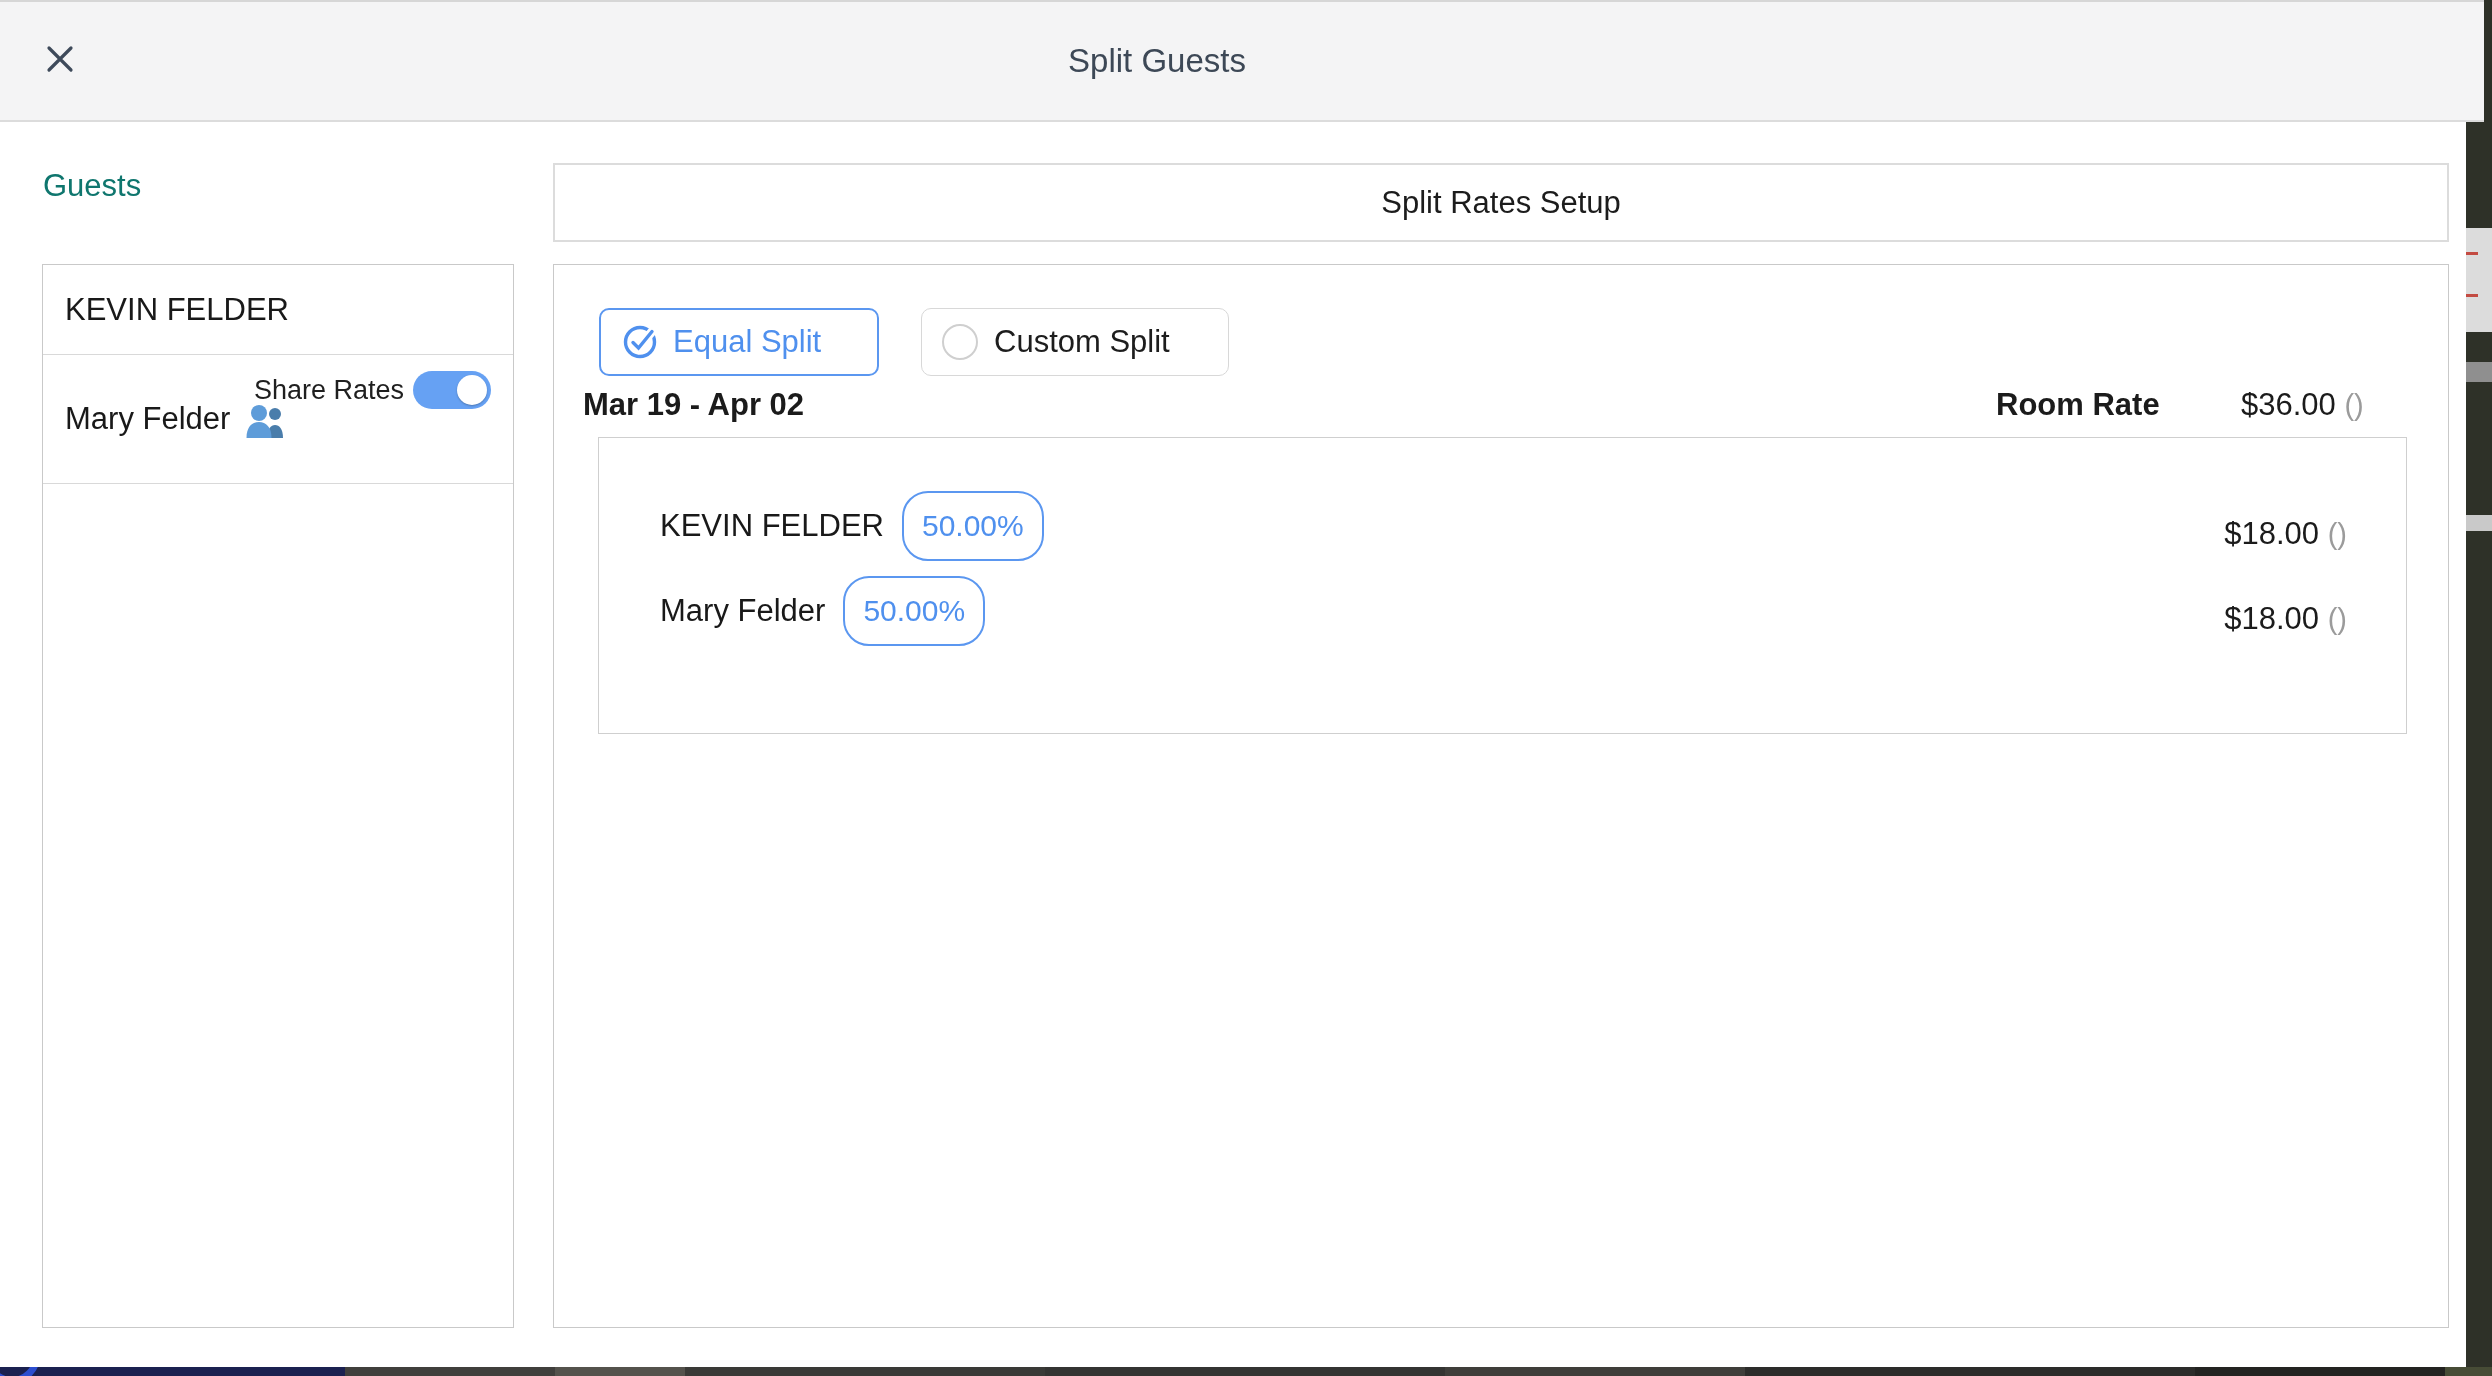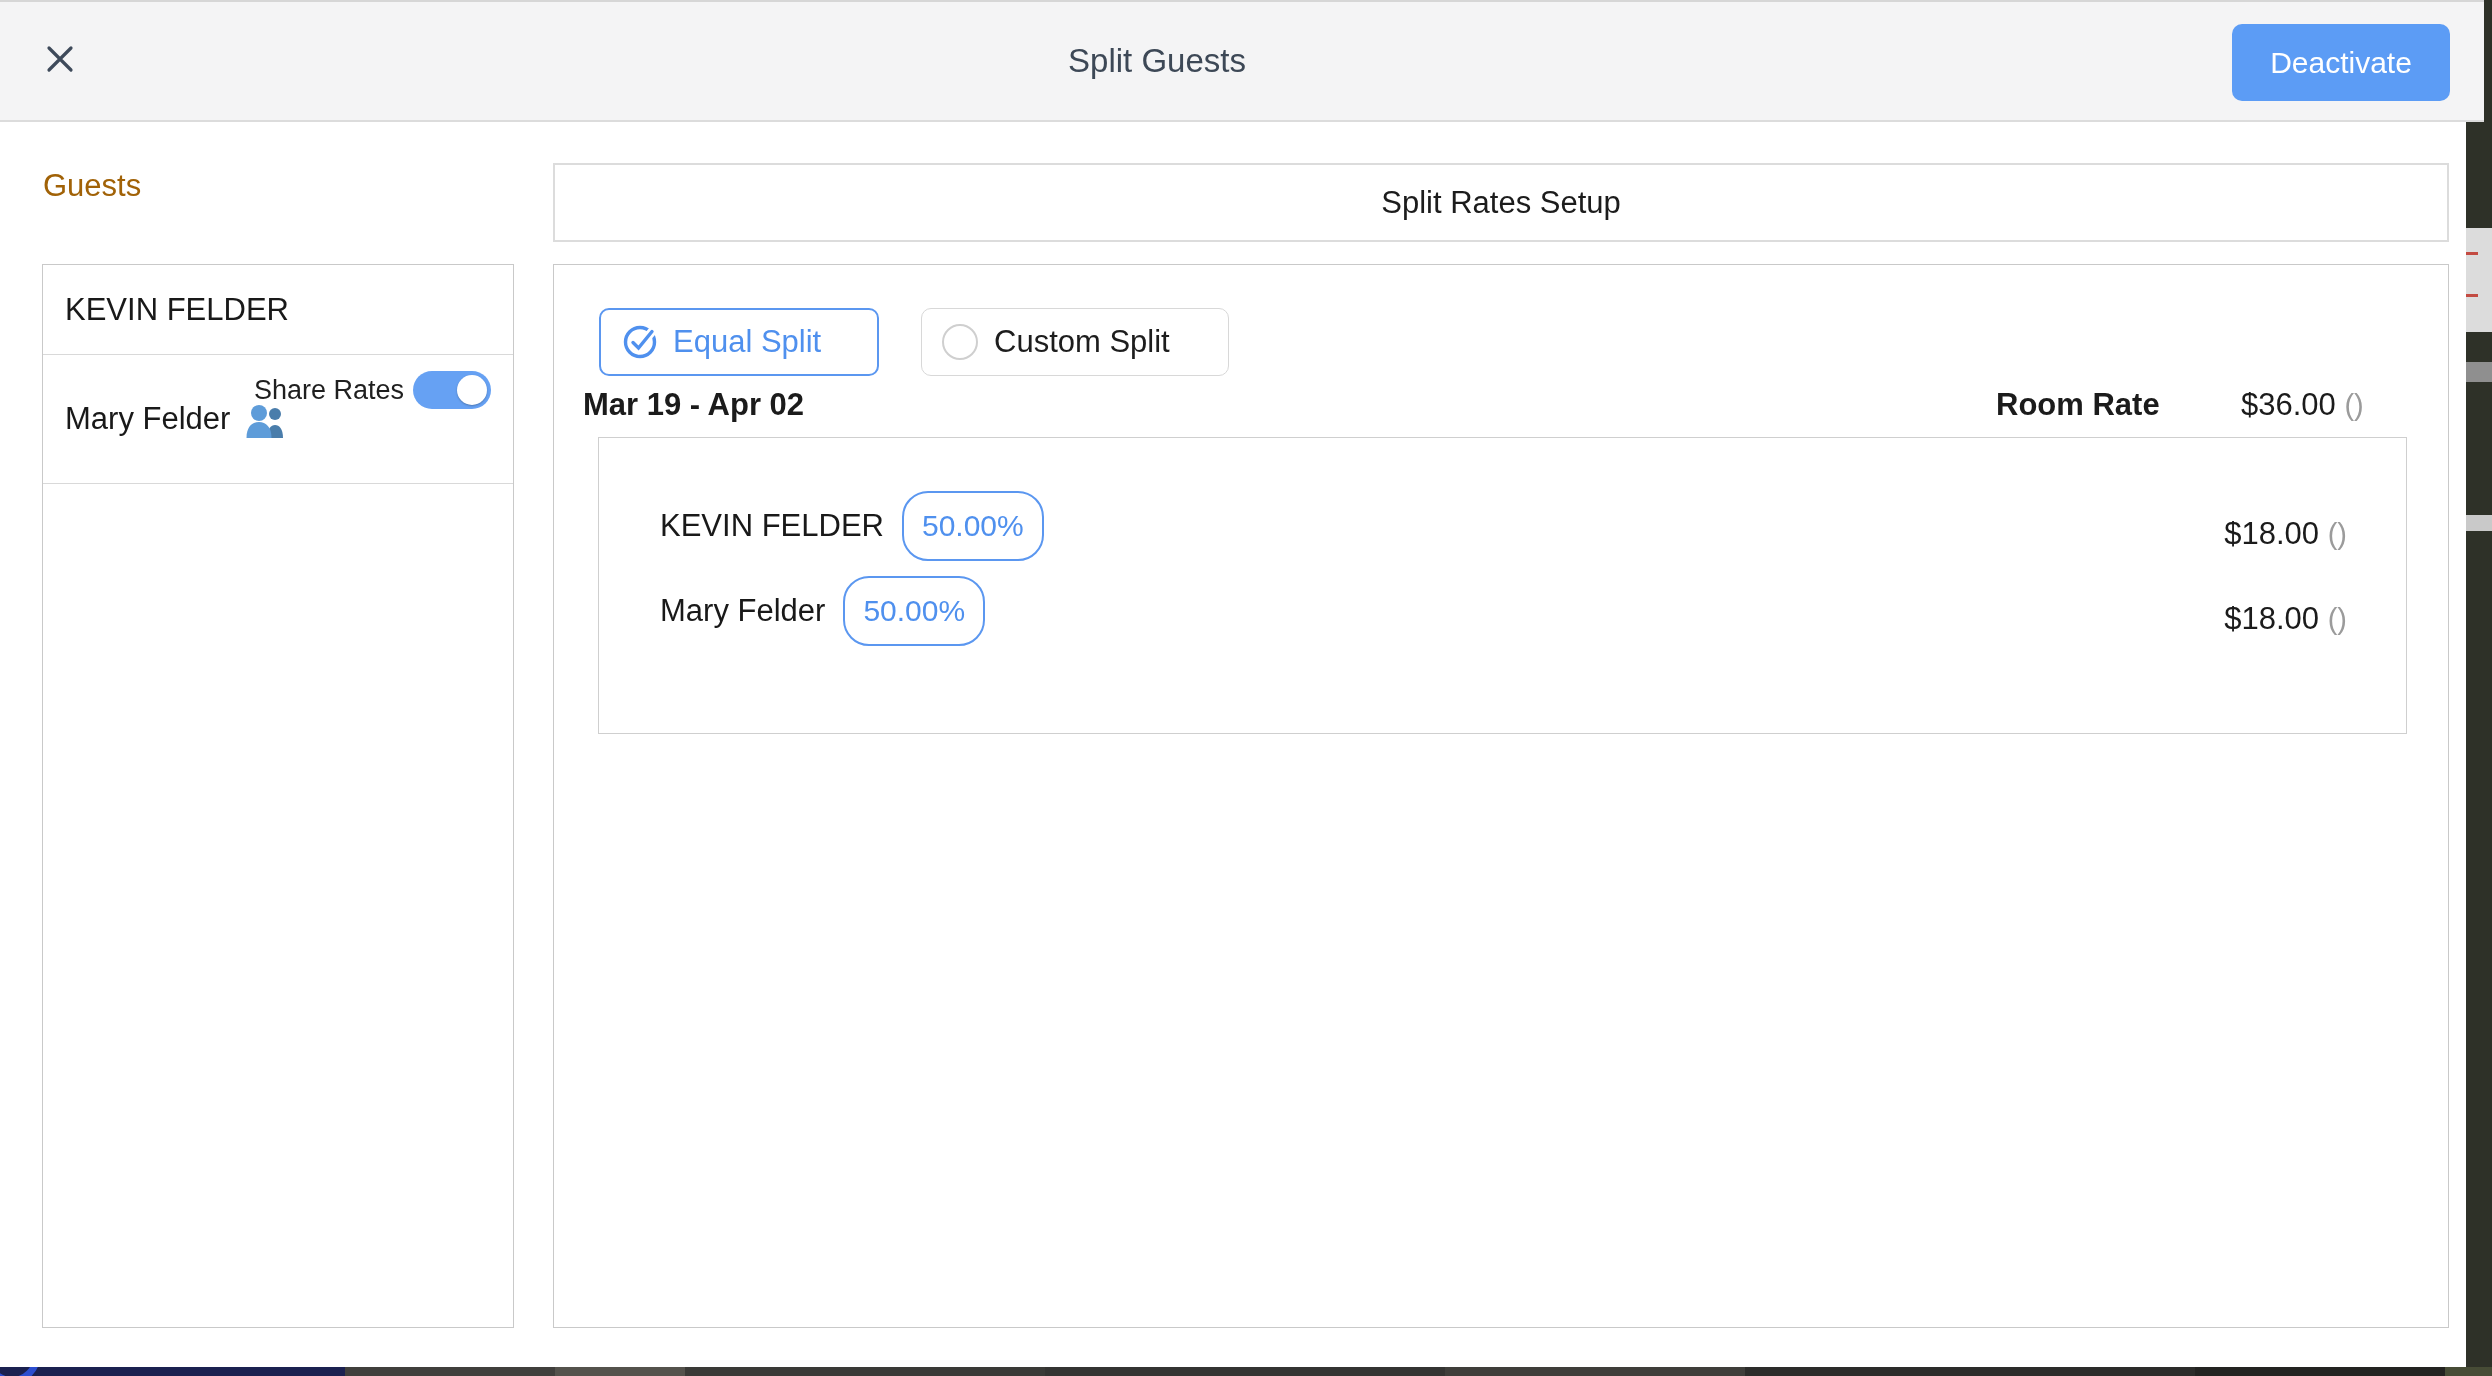--- a/index.html
+++ b/index.html
@@ -18,21 +18,21 @@
   .bg-bottom-bar .seg{position:absolute;top:0;height:9px;}
   .corner-arc{position:absolute;left:-16px;top:1328px;width:56px;height:56px;border:7px solid #2c4ecf;border-radius:50%;box-sizing:border-box;z-index:1;background:transparent;}
   
   .sheet{position:absolute;left:0;top:0;width:2466px;height:1367px;background:#ffffff;border-radius:0 0 22px 22px;z-index:2;}
   
   .topbar{position:absolute;left:0;top:0;width:2484px;height:122px;background:#f4f4f5;border-top:2px solid #d6d6d6;border-bottom:2px solid #dcdcdc;box-sizing:border-box;z-index:4;}
   .close-btn{position:absolute;left:36px;top:34px;width:48px;height:48px;background:transparent;border:none;padding:0;cursor:pointer;}
   .modal-title{position:absolute;left:1157px;top:0;height:118px;line-height:118px;transform:translateX(-50%);font-size:33px;color:#3d4856;white-space:nowrap;}
   .deactivate-btn{position:absolute;left:2232px;top:22px;width:218px;height:77px;background:#5C9CF5;border:none;border-radius:10px;color:#ffffff;font-size:30px;font-family:"Liberation Sans",sans-serif;cursor:pointer;}
   
-  .guests-label{position:absolute;left:43px;top:168px;font-size:31px;color:#a16207;}
+  .guests-label{position:absolute;left:43px;top:168px;font-size:31px;color:#0f766e;}
   .guest-panel{position:absolute;left:42px;top:264px;width:472px;height:1064px;border:1.5px solid #c9c9c9;box-sizing:border-box;background:#ffffff;}
   .guest-row-primary{height:90px;border-bottom:1.5px solid #d9d9d9;box-sizing:border-box;display:flex;align-items:center;padding-left:22px;font-size:31px;color:#191919;}
   .guest-row-shared{height:129px;border-bottom:1.5px solid #d9d9d9;box-sizing:border-box;position:relative;display:flex;align-items:center;padding-left:22px;}
   .guest-row-shared .gname{font-size:31px;color:#191919;}
   .people-icon{margin-left:14px;margin-top:6px;}
   .share-group{position:absolute;right:22px;top:16px;display:flex;align-items:center;gap:9px;}
   .share-label{font-size:27px;color:#1f1f1f;}
   .toggle{position:relative;width:78px;height:38px;border-radius:19px;background:#66A1F3;cursor:pointer;}
   .toggle .knob{position:absolute;right:4px;top:4px;width:30px;height:30px;border-radius:50%;background:#ffffff;box-shadow:0 1px 2px rgba(0,0,0,0.25);}
   
@@ -150,16 +150,15 @@
     </section>
   </div>
 
   <header class="topbar">
     <button class="close-btn" aria-label="Close">
       <svg width="34" height="34" viewBox="0 0 34 34">
         <path d="M6 6 L28 28 M28 6 L6 28" stroke="#3e4a5a" stroke-width="3.2" stroke-linecap="round" fill="none"></path>
       </svg>
     </button>
     <div class="modal-title">Split Guests</div>
-    <button class="deactivate-btn">Deactivate</button>
   </header>
 
 </div>
 
 </body></html>

